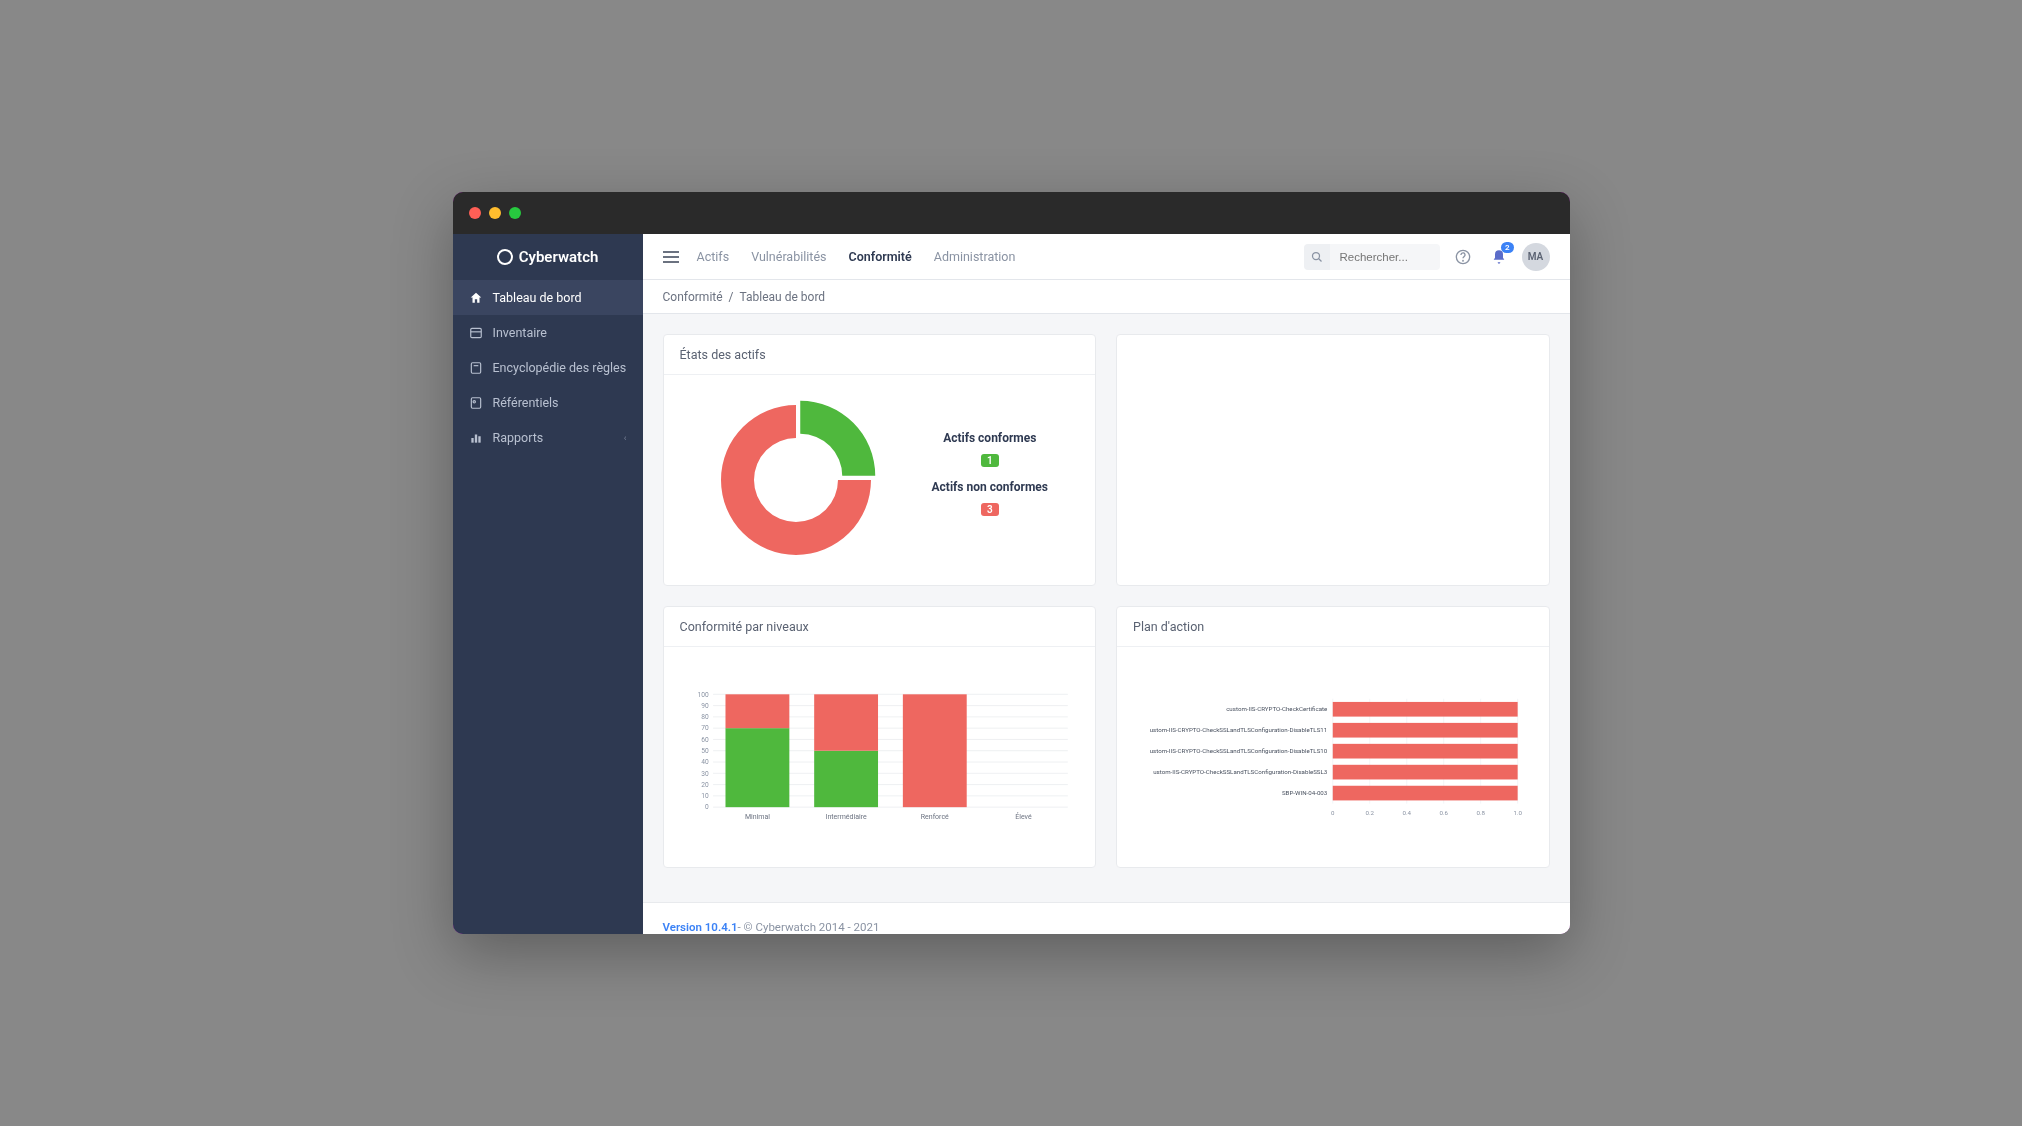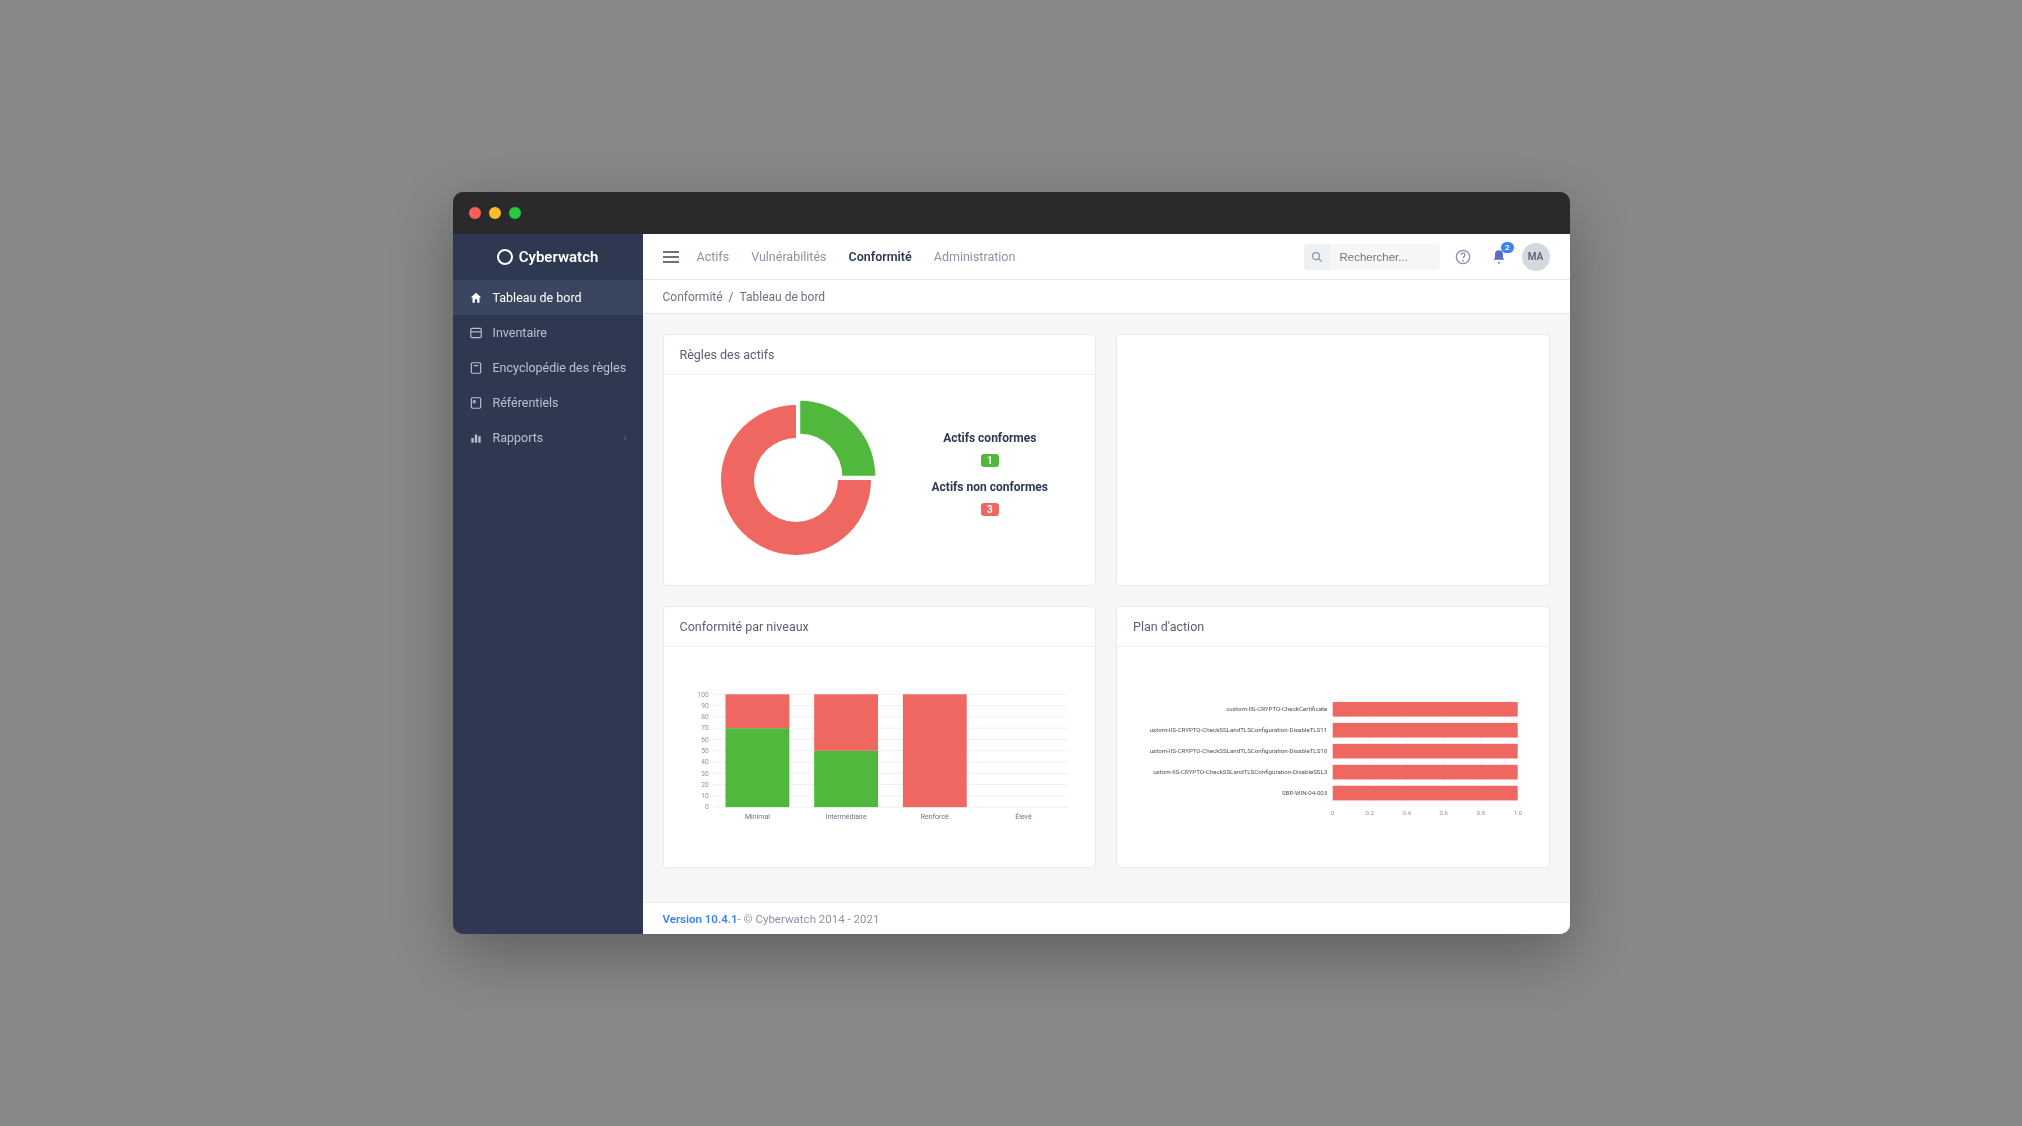--- a/index.html
+++ b/index.html
@@ -38,21 +38,21 @@
 .card { background: #fff; border: 1px solid #e8eaed; border-radius: 4px; flex: 1; }
 .card-header { padding: 12px 16px; font-size: 12.5px; color: #5a6272; border-bottom: 1px solid #eef0f3; }
 .card-body { padding: 20px 24px; }
 .donut-row { display: flex; align-items: center; gap: 40px; justify-content: center; }
 .donut-legend { text-align: center; }
 .legend-item { margin-bottom: 12px; margin-left: 11px; }
 .legend-label { font-size: 12px; font-weight: 700; color: #2e3951; margin-bottom: 4px; }
 .legend-badge { display: inline-block; padding: 1px 6px; border-radius: 3px; color: #fff; font-size: 10px; font-weight: 600; }
 .legend-badge.green { background: #4fb83d; }
 .legend-badge.red { background: #ee6760; }
-.footer { height: 32px; background: #fff; border-top: 1px solid #e8eaed; display: flex; align-items: center; padding: 0 20px; font-size: 11.5px; color: #8a93a3; }
+.footer { height: 32px; background: #fff; border-top: 1px solid #e8eaed; display: flex; align-items: flex-end; padding: 0 20px; font-size: 11.5px; color: #8a93a3; }
 .footer a { color: #3b82f6; text-decoration: none; font-weight: 600; }
 svg { display: block; }
 </style>
 </head>
 <body>
 
 <div class="window">
   <div class="titlebar">
     <div class="dot red"></div>
     <div class="dot yellow"></div>
@@ -154,21 +154,21 @@
 
       <div class="breadcrumb">
         <span>Conformité</span>
         <span>/</span>
         <span>Tableau de bord</span>
       </div>
 
       <div class="content">
         <div class="row">
           <div class="card">
-            <div class="card-header">Règles des actifs</div>
+            <div class="card-header">États des actifs</div>
             <div class="card-body donut-row">
               <svg id="donut-assets" width="170" height="170" viewBox="0 0 170 170">
                   <path d="M89.24264068711929 5.757359312880709 A75 75 0 0 1 164.2426406871193 80.75735931288071 L131.2426406871193 80.75735931288071 A42 42 0 0 0 89.24264068711929 38.75735931288071 Z" fill="#4fb83d"></path>
                   <path d="M160 85 A75 75 0 1 1 84.99999999999999 10 L84.99999999999999 43 A42 42 0 1 0 127 85 Z" fill="#ee6760"></path>
                 </svg>
               <div class="donut-legend">
                 <div class="legend-item">
                   <div class="legend-label">Actifs conformes</div>
                   <span class="legend-badge green">1</span>
                 </div>

